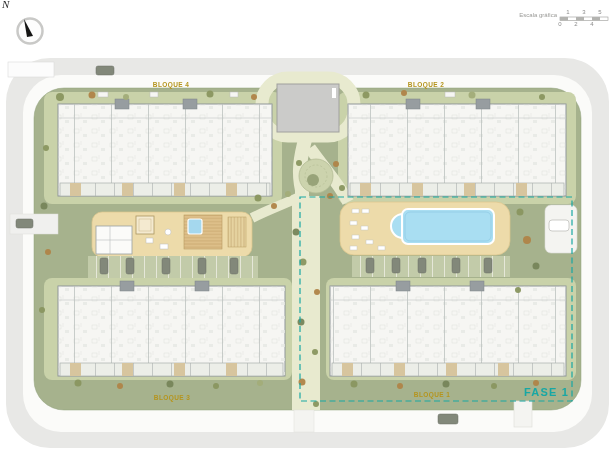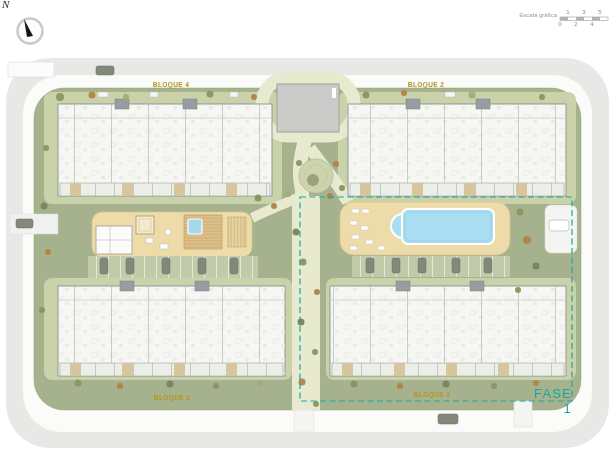--- a/index.html
+++ b/index.html
@@ -6,22 +6,22 @@
   .canvas{position:relative;width:615px;height:454px;background:#ffffff;overflow:hidden;
           font-family:"Liberation Sans", sans-serif;}
   .canvas svg{position:absolute;left:0;top:0;}
   .north{position:absolute;left:2px;top:-2px;font-size:11px;font-style:italic;color:#2b2b2b;
          font-family:"Liberation Serif", serif;}
   .scale-label{position:absolute;left:503px;top:12px;width:54px;text-align:right;
                font-size:6px;color:#9a9a97;}
   .tick{position:absolute;width:8px;text-align:center;font-size:6px;color:#8c8c8c;}
   .plan-label{position:absolute;width:70px;text-align:center;font-size:6.5px;font-weight:bold;
               color:#b5951e;letter-spacing:0.4px;}
-  .phase-label{position:absolute;left:524px;top:386px;width:48px;text-align:right;
-               font-size:13px;font-weight:normal;color:#18a7a4;letter-spacing:1.2px;}
+  .phase-label{position:absolute;left:524px;top:386px;width:48px;text-align:left;
+               font-size:11px;font-weight:bold;color:#18a7a4;letter-spacing:1.2px;}
 </style>
 </head>
 <body>
 
 <div class="canvas">
 
 <svg width="615" height="454" viewBox="0 0 615 454">
   <defs>
     <pattern id="hatch" width="4" height="4" patternUnits="userSpaceOnUse">
       <rect width="4" height="4" fill="#9aa091"></rect>

